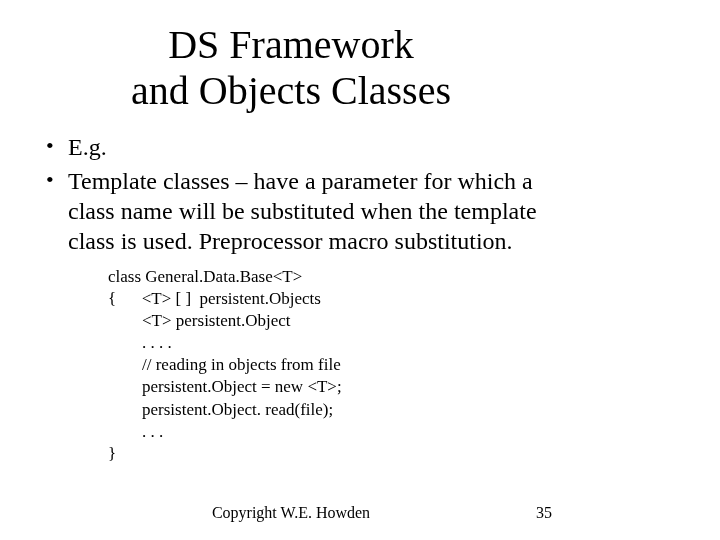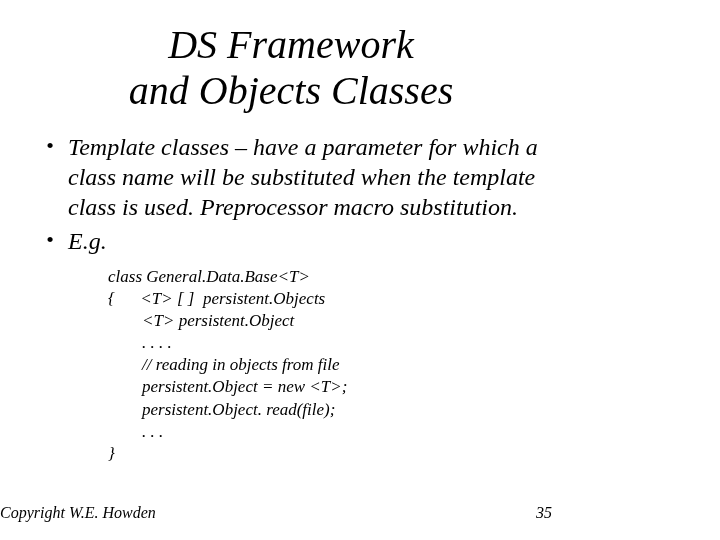--- a/index.html
+++ b/index.html
@@ -11,21 +11,20 @@
     font-family: "Times New Roman", Times, serif;
     color: #000;
     position: relative;
     overflow: hidden;
   }
   .slide {
     width: 582px;
     height: 540px;
     position: relative;
     box-sizing: border-box;
-    font-style: italic;
   }
   .title {
     text-align: center;
     font-size: 40px;
     line-height: 1.15;
     padding-top: 22px;
     font-weight: normal;
   }
   .body {
     padding: 18px 40px 0 40px;
@@ -55,21 +54,21 @@
     font-size: 17px;
     line-height: 1.3;
     white-space: pre;
     padding-left: 68px;
     padding-top: 6px;
   }
   .footer-center {
     position: absolute;
     bottom: 18px;
     width: 100%;
-    text-align: left;
+    text-align: center;
     font-size: 16px;
   }
   .footer-right {
     position: absolute;
     bottom: 18px;
     right: 30px;
     font-size: 16px;
     margin-top: 28px;
   }
 </style>
@@ -79,24 +78,24 @@
 <div class="slide">
 
   <div class="title">
     <span>DS Framework</span><br>
     <span>and Objects Classes</span>
   </div>
 
   <div class="body">
     <ul class="bullets">
       <li>
-        <span>Template classes – have a parameter for which a class name will be substituted when the template class is used.  Preprocessor macro substitution.</span>
+        <span>E.g.</span>
       </li>
       <li>
-        <span>E.g.</span>
+        <span>Template classes – have a parameter for which a class name will be substituted when the template class is used.  Preprocessor macro substitution.</span>
       </li>
     </ul>
     <div class="code-block">class General.Data.Base&lt;T&gt;
 {      &lt;T&gt; [ ]  persistent.Objects
         &lt;T&gt; persistent.Object
         . . . .
         // reading in objects from file
         persistent.Object = new &lt;T&gt;;
         persistent.Object. read(file);
         . . .

